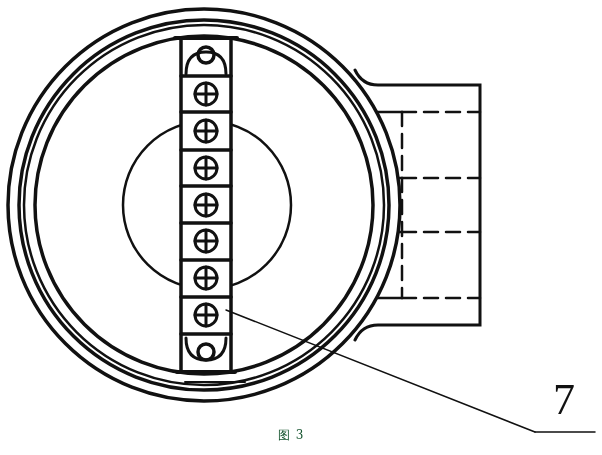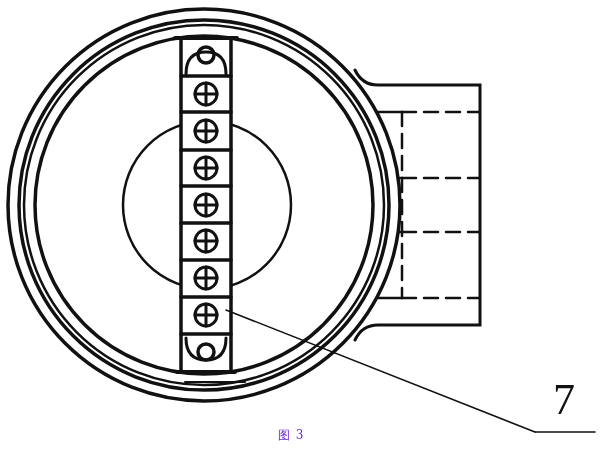--- a/index.html
+++ b/index.html
@@ -5,21 +5,21 @@
     html, body { margin: 0; padding: 0; background: #ffffff; }
     body { width: 602px; height: 455px; position: relative; overflow: hidden; }
     #drawing { position: absolute; left: 0; top: 0; }
     .label-7 {
       position: absolute; left: 553px; top: 378px;
       font-family: "Liberation Serif", serif; font-size: 44px; color: #111;
       line-height: 1;
     }
     .caption {
       position: absolute; left: 278px; top: 427px;
-      font-family: "DejaVu Serif", serif; font-size: 12px; color: #6d28d9;
+      font-family: "DejaVu Serif", serif; font-size: 12px; color: #14532d;
       letter-spacing: 1px;
     }
   </style>
 </head>
 <body>
 
 <svg id="drawing" width="602" height="455" viewBox="0 0 602 455" xmlns="http://www.w3.org/2000/svg">
   <g fill="none" stroke="#111" stroke-linecap="round">
 
     <g>

